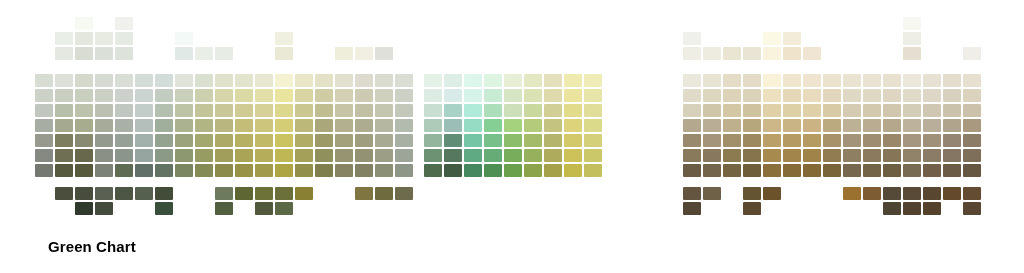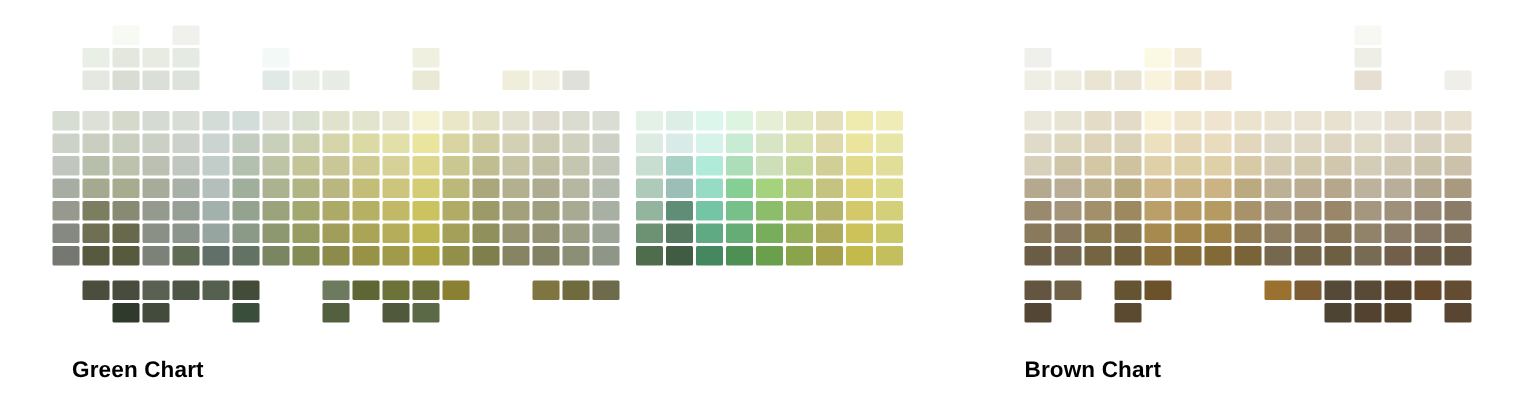--- a/index.html
+++ b/index.html
@@ -413,15 +413,14 @@
       <div class="cell" style="left: 903px; top: 187px; width: 18px; height: 13px; background: rgb(89, 74, 55);"></div>
       <div class="cell" style="left: 923px; top: 187px; width: 18px; height: 13px; background: rgb(88, 70, 49);"></div>
       <div class="cell" style="left: 943px; top: 187px; width: 18px; height: 13px; background: rgb(100, 73, 45);"></div>
       <div class="cell" style="left: 963px; top: 187px; width: 18px; height: 13px; background: rgb(99, 76, 49);"></div>
       <div class="cell" style="left: 683px; top: 202px; width: 18px; height: 13px; background: rgb(84, 70, 53);"></div>
       <div class="cell" style="left: 743px; top: 202px; width: 18px; height: 13px; background: rgb(91, 74, 48);"></div>
       <div class="cell" style="left: 883px; top: 202px; width: 18px; height: 13px; background: rgb(77, 68, 51);"></div>
       <div class="cell" style="left: 903px; top: 202px; width: 18px; height: 13px; background: rgb(82, 66, 47);"></div>
       <div class="cell" style="left: 923px; top: 202px; width: 18px; height: 13px; background: rgb(85, 66, 45);"></div>
       <div class="cell" style="left: 963px; top: 202px; width: 18px; height: 13px; background: rgb(88, 70, 51);"></div>
-      <div class="chart-label" style="left: 683px; top: 238px;">Brown Chart</div>
     </div>
   </div>
 
 </body></html>

